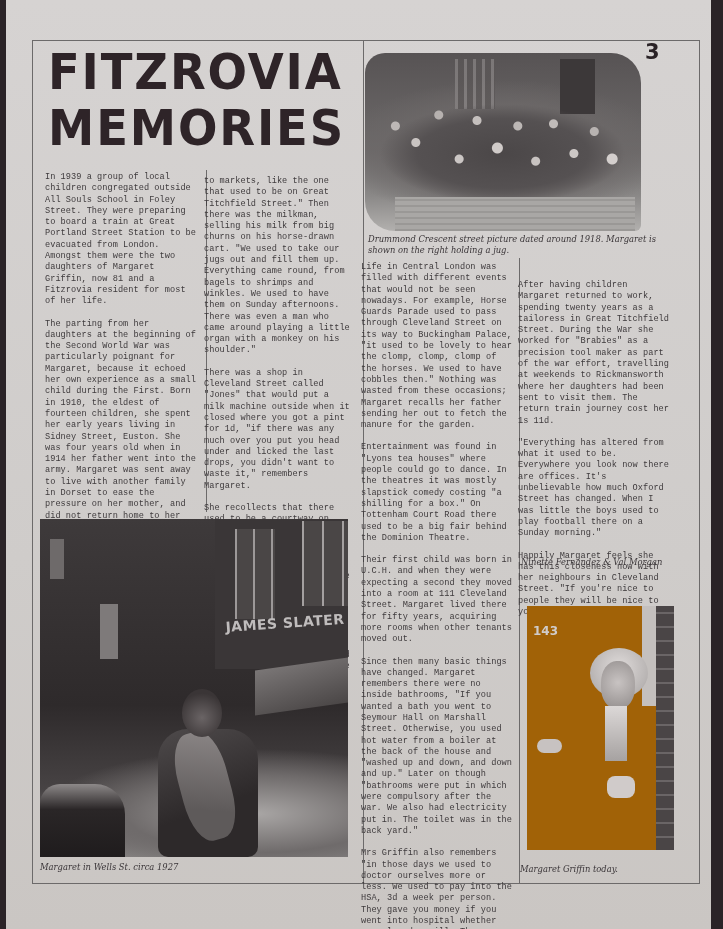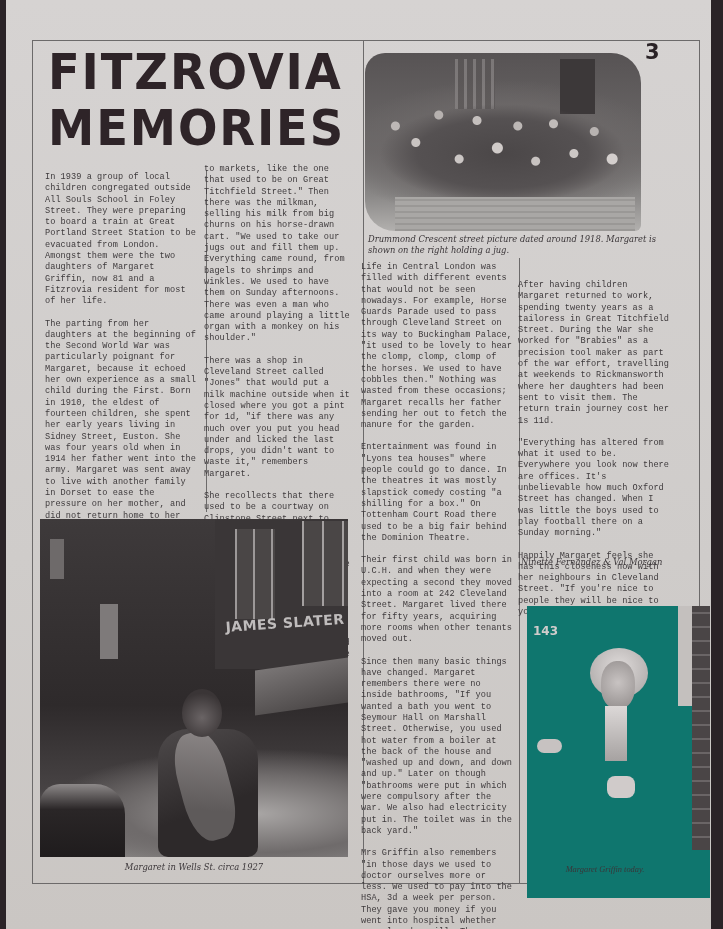--- a/index.html
+++ b/index.html
@@ -98,41 +98,40 @@
     background: linear-gradient(180deg,#8d8989 0%, #2a2627 35%, #1f1c1d 100%); border-radius: 20px 30px 0 0; }
   .photo-wells .woman { position: absolute; left: 110px; top: 170px; width: 110px; height: 168px; }
   .photo-wells .woman .head { position: absolute; left: 32px; top: 0; width: 40px; height: 48px; border-radius: 50%;
     background: radial-gradient(circle at 50% 60%, #6a6465 0%, #3a3536 70%); }
   .photo-wells .woman .coat { position: absolute; left: 8px; top: 40px; width: 100px; height: 128px;
     border-radius: 30px 30px 10px 10px; background: linear-gradient(160deg,#4e4a4b 0%, #2d292a 60%); }
   .photo-wells .woman .fur { position: absolute; left: 30px; top: 42px; width: 50px; height: 110px;
     border-radius: 40%; background: linear-gradient(200deg,#8d8888 0%, #5e5a5a 70%); transform: rotate(-15deg); }
 
   .photo-griffin {
-    left: 527px; top: 606px; width: 147px; height: 292px;
-    background: #0f766e;
-    padding-left: 36px;
+    left: 527px; top: 606px; width: 147px; height: 244px;
+    background: #a16207;
   }
   .photo-griffin .wall { position: absolute; right: 0; top: 0; width: 18px; height: 244px;
     background: repeating-linear-gradient(0deg, #4a4546 0 12px, #6a6566 12px 14px); }
   .photo-griffin .gap { position: absolute; right: 18px; top: 0; width: 14px; height: 100px; background:#c4c0be; }
   .photo-griffin .num { position: absolute; left: 6px; top: 18px; font-family: "DejaVu Sans", sans-serif;
     font-weight: bold; font-size: 12px; color: #d0cccb; }
   .photo-griffin .hair { position: absolute; left: 63px; top: 42px; width: 58px; height: 50px; border-radius: 50%;
     background: radial-gradient(circle at 50% 40%, #e0dcdb 0%, #b8b4b3 70%, #8a8685 100%); }
   .photo-griffin .face { position: absolute; left: 74px; top: 55px; width: 34px; height: 48px; border-radius: 45%;
     background: radial-gradient(circle at 50% 45%, #c8c3c2 0%, #9a9594 80%); }
   .photo-griffin .scarf { position: absolute; left: 78px; top: 100px; width: 22px; height: 55px;
     background: linear-gradient(180deg,#dcd8d7,#a6a2a1); }
   .photo-griffin .hand1 { position: absolute; left: 10px; top: 133px; width: 25px; height: 14px; border-radius: 8px; background:#c7c2c1; }
   .photo-griffin .hand2 { position: absolute; left: 80px; top: 170px; width: 28px; height: 22px; border-radius: 8px; background:#d0cbca; }
 
   .caption-kids { left: 368px; top: 234px; width: 300px; }
-  .caption-wells { left: 40px; top: 862px; width: 308px; text-align: center; }
-  .caption-griffin { left: 520px; top: 864px; width: 170px; text-align: center; font-family: Liberation Serif, serif; }
+  .caption-wells { left: 40px; top: 862px; width: 308px; text-align: left; }
+  .caption-griffin { left: 520px; top: 864px; width: 170px; text-align: left; }
   .byline { position: absolute; left: 521px; top: 557px;
     font-family: "DejaVu Serif", serif; font-style: italic; font-size: 8.4px; color: #3a3538; }
 </style>
 </head>
 <body>
 
 <div class="sheet">
   <div class="frame"></div>
   <div class="vline" style="left:357px; top:41px; height:843px;"></div>
   <div class="vline" style="left:513px; top:258px; height:626px;"></div>
@@ -145,38 +144,38 @@
 </div>
 
 <div class="page-num">3</div>
 
 <div class="col" style="left:45px; top:172px; width:152px;">
   <p>In 1939 a group of local children congregated outside All Souls School in Foley Street. They were preparing to board a train at Great Portland Street Station to be evacuated from London. Amongst them were the two daughters of Margaret Griffin, now 81 and a Fitzrovia resident for most of her life.</p>
   <p>The parting from her daughters at the beginning of the Second World War was particularly poignant for Margaret, because it echoed her own experience as a small child during the First. Born in 1910, the eldest of fourteen children, she spent her early years living in Sidney Street, Euston. She was four years old when in 1914 her father went into the army. Margaret was sent away to live with another family in Dorset to ease the pressure on her mother, and did not return home to her parents till after the war.</p>
   <p>Margaret remembers Fitzrovia from the days before the neighbourhood was dominated by commercial activities, when the street were lined with local shops. "Food was cheap, you could buy wet fish, rabbits and eels. There were three butcher shops on this street alone. If you wanted a change, you went</p>
 </div>
 
-<div class="col" style="left:204px; top:164px; width:150px;">
+<div class="col" style="left:204px; top:176px; width:150px;">
   <p>to markets, like the one that used to be on Great Titchfield Street." Then there was the milkman, selling his milk from big churns on his horse-drawn cart. "We used to take our jugs out and fill them up. Everything came round, from bagels to shrimps and winkles. We used to have them on Sunday afternoons. There was even a man who came around playing a little organ with a monkey on his shoulder."</p>
   <p>There was a shop in Cleveland Street called "Jones" that would put a milk machine outside when it closed where you got a pint for 1d, "if there was any much over you put you head under and licked the last drops, you didn't want to waste it," remembers Margaret.</p>
   <p>She recollects that there used to be a courtway on Clipstone Street next to Colliando's where Holcroft Court is now. Cows and chickens were kept there in a "cowshed". They used to be driven down Titchfield Street to the abattoir on Union Street, now Riding House Street. The butchers in the area used to get their meat from there and then it would be "cut up and put on a stick and sold like that."</p>
 </div>
 
 <div class="photo photo-kids">
   <div class="win"></div>
   <div class="door"></div>
   <div class="crowd"></div>
   <div class="pave"></div>
 </div>
 <div class="caption caption-kids">Drummond Crescent street picture dated around 1918. Margaret is shown on the right holding a jug.</div>
 
 <div class="col" style="left:361px; top:262px; width:152px;">
   <p>Life in Central London was filled with different events that would not be seen nowadays. For example, Horse Guards Parade used to pass through Cleveland Street on its way to Buckingham Palace, "it used to be lovely to hear the clomp, clomp, clomp of the horses. We used to have cobbles then." Nothing was wasted from these occasions; Margaret recalls her father sending her out to fetch the manure for the garden.</p>
   <p>Entertainment was found in "Lyons tea houses" where people could go to dance. In the theatres it was mostly slapstick comedy costing "a shilling for a box." On Tottenham Court Road there used to be a big fair behind the Dominion Theatre.</p>
-  <p>Their first child was born in U.C.H. and when they were expecting a second they moved into a room at 242 Cleveland Street. Margaret lived there for fifty years, acquiring more rooms when other tenants moved out.</p>
+  <p>Their first child was born in U.C.H. and when they were expecting a second they moved into a room at 111 Cleveland Street. Margaret lived there for fifty years, acquiring more rooms when other tenants moved out.</p>
   <p>Since then many basic things have changed. Margaret remembers there were no inside bathrooms, "If you wanted a bath you went to Seymour Hall on Marshall Street. Otherwise, you used hot water from a boiler at the back of the house and "washed up and down, and down and up." Later on though "bathrooms were put in which were compulsory after the war. We also had electricity put in. The toilet was in the back yard."</p>
   <p>Mrs Griffin also remembers "in those days we used to doctor ourselves more or less. We used to pay into the HSA, 3d a week per person. They gave you money if you went into hospital whether unemployed or ill. The insurance man gave you a certificate so you could get sick pay."</p>
 </div>
 
 <div class="col" style="left:518px; top:280px; width:152px;">
   <p>After having children Margaret returned to work, spending twenty years as a tailoress in Great Titchfield Street. During the War she worked for "Brabies" as a precision tool maker as part of the war effort, travelling at weekends to Rickmansworth where her daughters had been sent to visit them. The return train journey cost her 1s 11d.</p>
   <p>"Everything has altered from what it used to be. Everywhere you look now there are offices. It's unbelievable how much Oxford Street has changed. When I was little the boys used to play football there on a Sunday morning."</p>
   <p>Happily Margaret feels she has this closeness now with her neighbours in Cleveland Street. "If you're nice to people they will be nice to you - that's my philosophy."</p>
 </div>
 <div class="byline">Ninette Fernandez &amp; Val Morgan</div>

